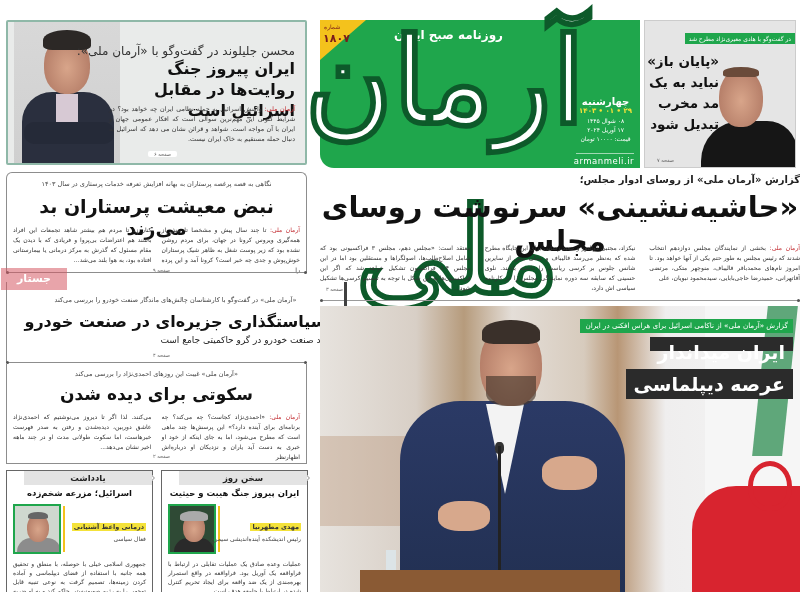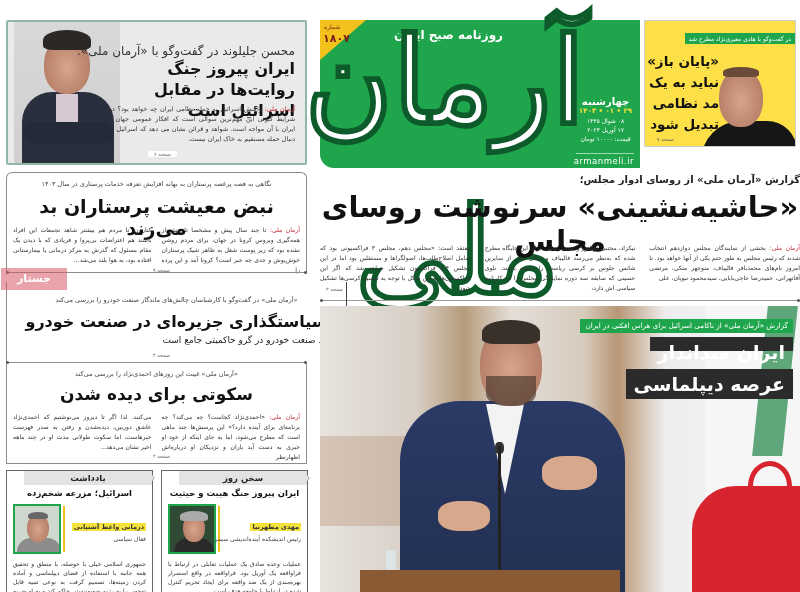--- a/index.html
+++ b/index.html
@@ -57,21 +57,21 @@
     color: #fff; -webkit-text-stroke: 2px #0d5a2a; letter-spacing: -4px;
   }
   #masthead .dateblock { position: absolute; right: 8px; top: 76px; text-align: center; color: #fff; }
   #masthead .day { font-size: 10px; font-weight: bold; }
   #masthead .dateline { font-size: 6px; line-height: 9px; }
   #masthead .dateline.main { color: #f4e23a; font-weight: bold; font-size: 7px; }
   #masthead .url { position: absolute; right: 6px; bottom: 4px; font-size: 8.5px; color: #fff; letter-spacing: 0.5px; direction: ltr; }
   #masthead .url-line { position: absolute; right: 6px; bottom: 16px; width: 58px; border-top: 1px solid #9fd9b2; }
 
   
-  #snippet { left: 644px; top: 20px; width: 152px; height: 127px; background: #fde047; overflow: hidden; border: 1px solid #ccc; }
+  #snippet { left: 644px; top: 20px; width: 152px; height: 148px; background: #e5e5e5; overflow: hidden; border: 1px solid #ccc; }
   #snippet .ribbon { position: absolute; right: 0; top: 12px; height: 11px; padding: 0 4px; background: #1fa64c;
     color: #fff; font-size: 6px; line-height: 11px; white-space: nowrap; }
   #snippet .quote { position: absolute; right: 76px; top: 30px; text-align: right; font-size: 13.5px; font-weight: bold; line-height: 21px; color: #111; }
   #snippet .photo { position: absolute; left: 50px; top: 42px; width: 102px; height: 106px; }
   #snippet .page-ref { position: absolute; left: 6px; bottom: 4px; background: transparent; }
 
   
   #lead { left: 320px; top: 170px; width: 480px; height: 130px; }
   #lead .kicker { position: absolute; right: 0; width: 480px; top: 4px; font-size: 10px; font-weight: bold; color: #222; }
   #lead .headline { position: absolute; right: 0; width: 480px; top: 20px; text-align: center;
@@ -88,21 +88,21 @@
   #nurses .headline { position: absolute; right: 0; width: 100%; top: 22px; text-align: center; font-size: 19px; font-weight: bold; color: #111; }
   #nurses .cols { position: absolute; right: 6px; left: 6px; top: 52px; display: flex; gap: 10px; }
   #nurses .col { flex: 1; font-size: 6.1px; line-height: 10px; color: #333; text-align: justify; }
   #nurses .page-ref { position: absolute; left: 140px; top: 94px; }
 
   .hr-dots { position: absolute; border-top: 1px solid #8d8d8d; }
   .hr-dots::before, .hr-dots::after { content: ""; position: absolute; top: -2px; width: 3px; height: 3px; background: #555; border-radius: 50%; }
   .hr-dots::before { left: 0; } .hr-dots::after { right: 0; }
 
   
-  #auto { left: 6px; top: 282px; width: 341px; height: 80px; border-left: 1px solid #8d8d8d; border-right: 1px solid #404040; }
+  #auto { left: 6px; top: 282px; width: 341px; height: 80px; border-left: 1px solid #8d8d8d; border-right: 3px solid #404040; }
   #auto .tag { position: absolute; left: -6px; top: -14px; width: 66px; height: 22px; background: rgba(214,90,100,0.55);
     color: #fff; font-size: 11px; font-weight: bold; line-height: 22px; text-align: center; }
   #auto .kicker { position: absolute; right: 0; width: 100%; top: 14px; text-align: center; font-size: 6.5px; color: #444; }
   #auto .headline { position: absolute; right: 0; width: 100%; top: 30px; text-align: center; font-size: 16px; font-weight: bold; color: #111; }
   #auto .sub { position: absolute; right: 0; width: 100%; top: 53px; text-align: right; font-size: 9px; color: #222; }
   #auto .sub .sq { display: inline-block; width: 7px; height: 7px; border: 1.5px solid #1fa64c; margin-left: 4px; vertical-align: middle; }
   #auto .page-ref { position: absolute; left: 140px; top: 70px; }
 
   
   #ahmadi { left: 6px; top: 364px; width: 301px; height: 100px; border-left: 1px solid #8d8d8d; border-right: 1px solid #8d8d8d; border-bottom: 1px solid #8d8d8d; }
@@ -193,21 +193,21 @@
 <div id="snippet" class="abs">
   <div class="photo">
     <div class="person-suit" style="left:6px; top:58px; width:96px; height:50px; background:#161616; border-radius:40px 30px 0 0;"></div>
     <div class="person-head" style="left:24px; top:6px; width:44px; height:58px;"></div>
     <div class="person-hair" style="left:28px; top:4px; width:36px; height:10px; background:#6a4b3a;"></div>
   </div>
   <div class="ribbon">در گفت‌وگو با هادی معیری‌نژاد مطرح شد</div>
   <div class="quote">
     <div>«پایان باز»</div>
     <div>نباید به یک</div>
-    <div>مد نظامی</div>
+    <div>مد مخرب</div>
     <div>تبدیل شود</div>
   </div>
   <span class="page-ref">صفحه ۷</span>
 </div>
 
 <div id="lead" class="abs">
   <div class="kicker">گزارش «آرمان ملی» از روسای ادوار مجلس؛</div>
   <div class="headline">«حاشیه‌نشینی» سرنوشت روسای مجلس</div>
   <div class="cols">
     <div class="col"><span class="brand-red">آرمان ملی:</span><span> بخشی از نمایندگان مجلس دوازدهم انتخاب شدند که رئیس مجلس به طور حتم یکی از آنها خواهد بود. تا امروز نام‌های محمدباقر قالیباف، منوچهر متکی، مرتضی آقاتهرانی، حمیدرضا حاجی‌بابایی، سیدمحمود نبویان، علی</span></div>

